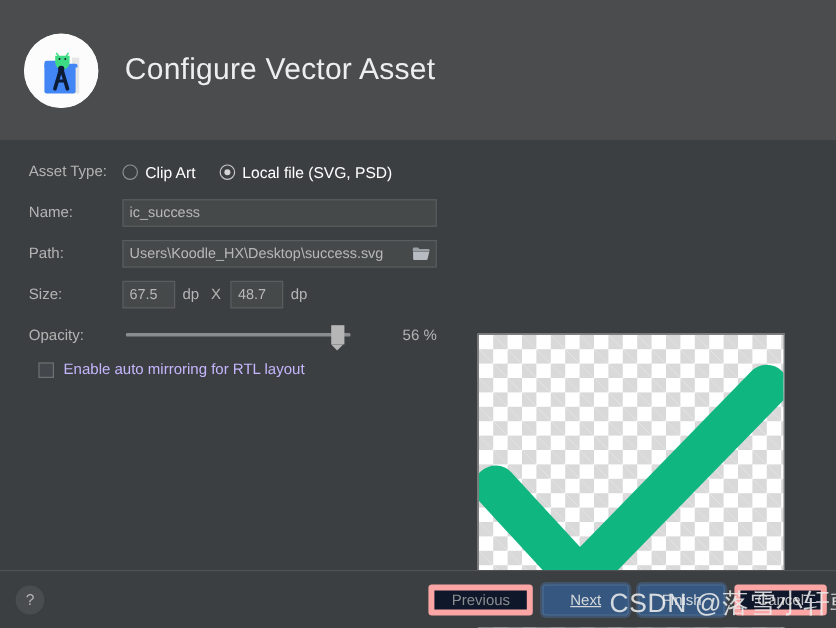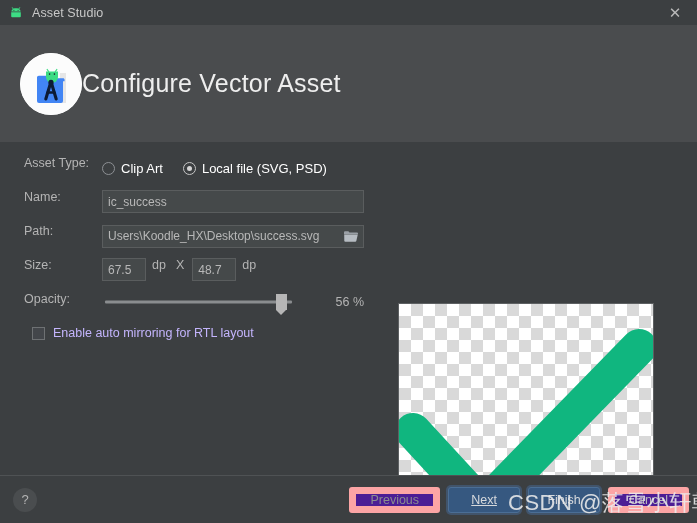--- a/index.html
+++ b/index.html
@@ -62,20 +62,21 @@
   }
   .header .app-icon {
     width: 62px; height: 62px;
     border-radius: 50%;
     background: #fbfbfb;
     position: relative;
     overflow: hidden;
     flex: 0 0 62px;
   }
   .header .header-title {
+    margin-left: 22px;
     font-size: 25px;
     color: #eeeeee;
     font-weight: normal;
     letter-spacing: .2px;
   }
 
   
   .body {
     flex: 1 1 auto;
     background: #3c3f41;
@@ -86,20 +87,21 @@
   }
 
   .form-col {
     width: 386px;
     padding-left: 24px;
     box-sizing: border-box;
   }
 
   .row {
     display: flex;
+    align-items: center;
     margin-bottom: 10px;
     min-height: 24px;
   }
   .label {
     width: 78px;
     flex: 0 0 78px;
     font-size: 12.5px;
     color: #b4b4b4;
   }
 
@@ -277,22 +279,22 @@
     height: 26px;
     min-width: 72px;
     padding: 0 14px;
     box-sizing: border-box;
     font-size: 12.5px;
     font-family: "Liberation Sans", sans-serif;
     border-radius: 3px;
     display: flex;
     align-items: center;
     justify-content: center;
-    border: 7px solid #fca5a5;
-    background: #4c1d95;
+    border: 5px solid #fca5a5;
+    background: #0f172a;
     color: #8a8d8f;
   }
   .btn.primary {
     background: #365880;
     border: 1px solid #4b6e95;
     color: #d6d9dc;
     box-shadow: 0 0 0 2px rgba(70,110,160,.45);
   }
   .btn.enabled { color: #bcbcbc; }
   .btn u { }
@@ -309,33 +311,20 @@
     white-space: nowrap;
     pointer-events: none;
     z-index: 50;
   }
 </style>
 </head>
 <body>
 
 <div class="window">
 
-  <div class="titlebar">
-    <span class="tb-icon">
-      <svg width="16" height="16" viewBox="0 0 16 16">
-        <path d="M3.2 7.2h9.6v4.1a.9.9 0 0 1-.9.9H4.1a.9.9 0 0 1-.9-.9z" fill="#3ddc84"></path>
-        <path d="M3.3 6.6c.2-1.7 1.5-3 3.2-3.4h2.9c1.8.4 3.1 1.7 3.3 3.4z" fill="#3ddc84"></path>
-        <circle cx="5.9" cy="5.3" r=".55" fill="#2b2b2b"></circle>
-        <circle cx="10.1" cy="5.3" r=".55" fill="#2b2b2b"></circle>
-        <path d="M4.4 2.7l1 1.5M11.6 2.7l-1 1.5" stroke="#3ddc84" stroke-width="1" stroke-linecap="round" fill="none"></path>
-      </svg>
-    </span>
-    <span class="tb-title">Asset Studio</span>
-    <span class="tb-close">✕</span>
-  </div>
 
   <div class="header">
     <div class="app-icon">
       <svg width="62" height="62" viewBox="0 0 62 62">
         <circle cx="31" cy="31" r="31" fill="#fcfcfc"></circle>
         <path d="M40 20h6v30h-6z" fill="#e6e6e6"></path>
         <path d="M17 26h26v22a2 2 0 0 1-2 2H19a2 2 0 0 1-2-2z" fill="#4285f4"></path>
         <path d="M17 24.5c0-1 .8-1.8 1.8-1.8h7.6l2 2.5H43c.9 0 1.6.7 1.6 1.6v1.4H17z" fill="#4285f4"></path>
         <path d="M26 18.5h12v5.5a6 6 0 0 1-12 0z" fill="#3ddc84"></path>
         <circle cx="29.6" cy="21.1" r=".8" fill="#1a1a2e"></circle>

